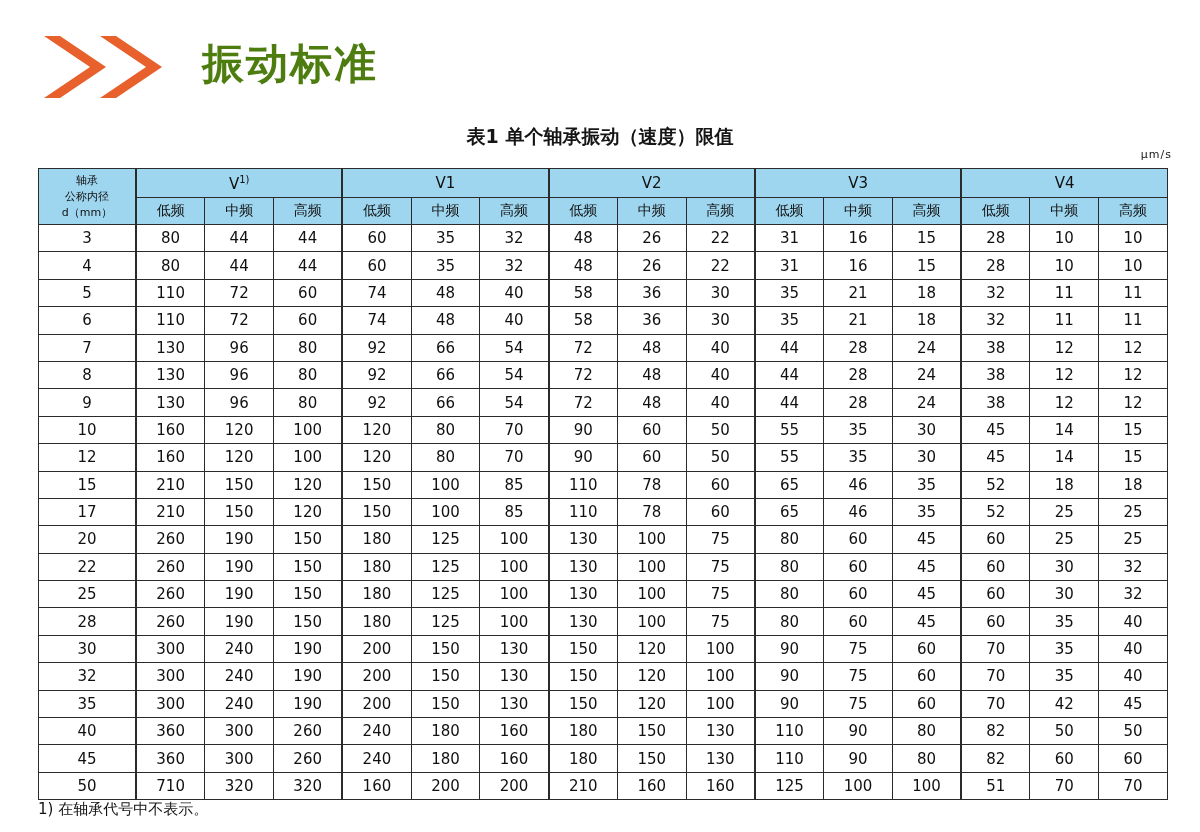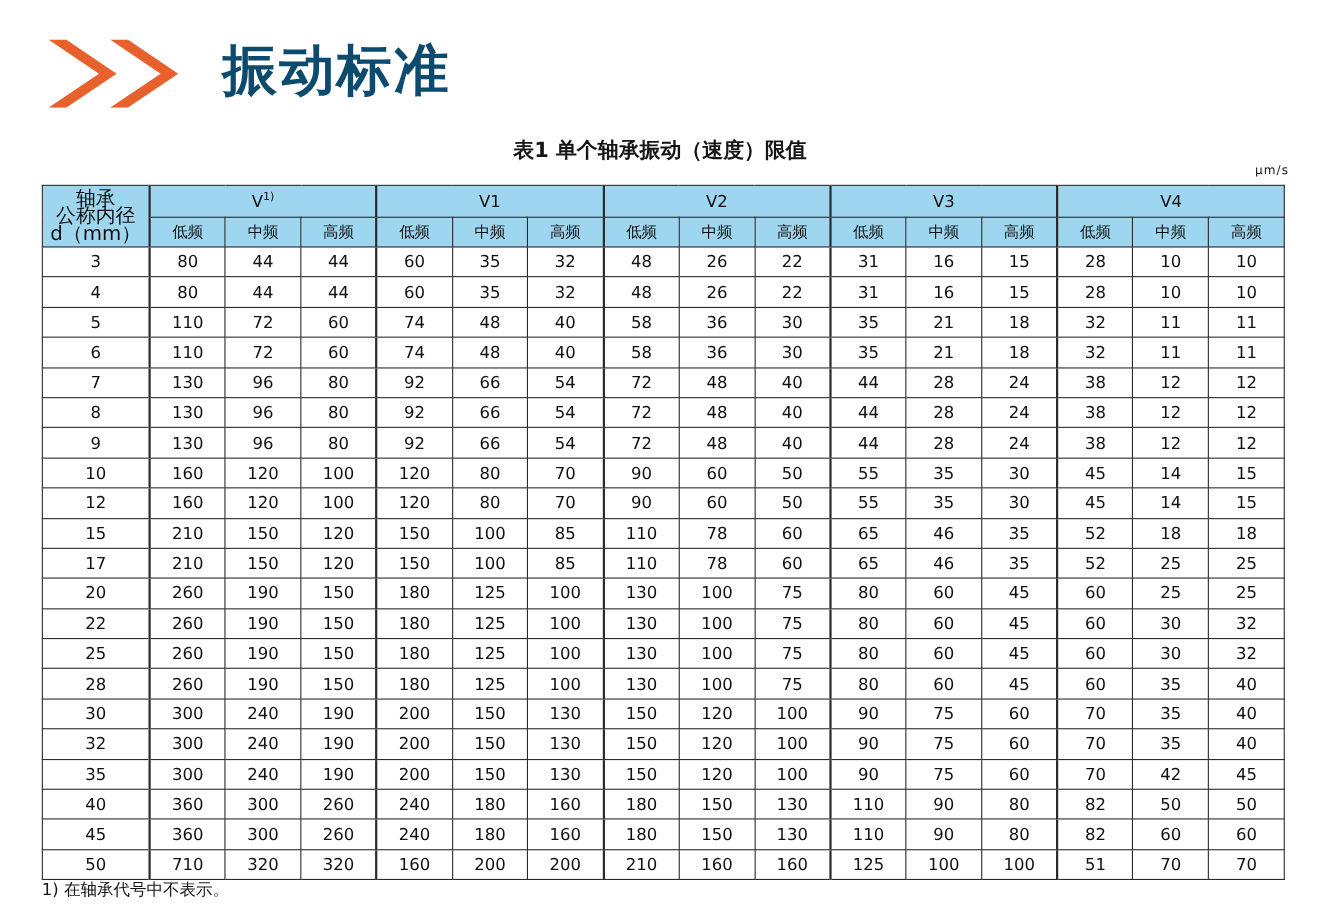--- a/index.html
+++ b/index.html
@@ -37,25 +37,25 @@
     height: 62px;
   }
   .chev svg { display: block; }
   .chev-1 { left: 0; top: 0; }
   .chev-2 { left: 56px; top: 0; }
 
   .doc-title {
     position: absolute;
     left: 202px;
     top: 31px;
-    font-size: 50px;
+    font-size: 42px;
     line-height: 66px;
     font-weight: bold;
     letter-spacing: 2px;
-    color: #0c4a6e;
+    color: #4d7c0f;
     font-family: "DejaVu Sans", sans-serif;
     white-space: nowrap;
   }
 
   
   .table-caption {
     position: absolute;
     left: 0;
     top: 124px;
     width: 1200px;
@@ -101,21 +101,21 @@
     background: #9fd6ef;
     font-weight: normal;
     font-size: 14px;
   }
   table.vib thead th.grp {
     height: 28px;
     font-size: 15px;
     text-align: center;
   }
   table.vib thead th.dcol {
-    font-size: 18px;
+    font-size: 11px;
     line-height: 16px;
     width: 96px;
   }
   table.vib thead th.sub {
     height: 26px;
   }
   table.vib tbody td {
     background: #ffffff;
     height: 26.4px;
   }

